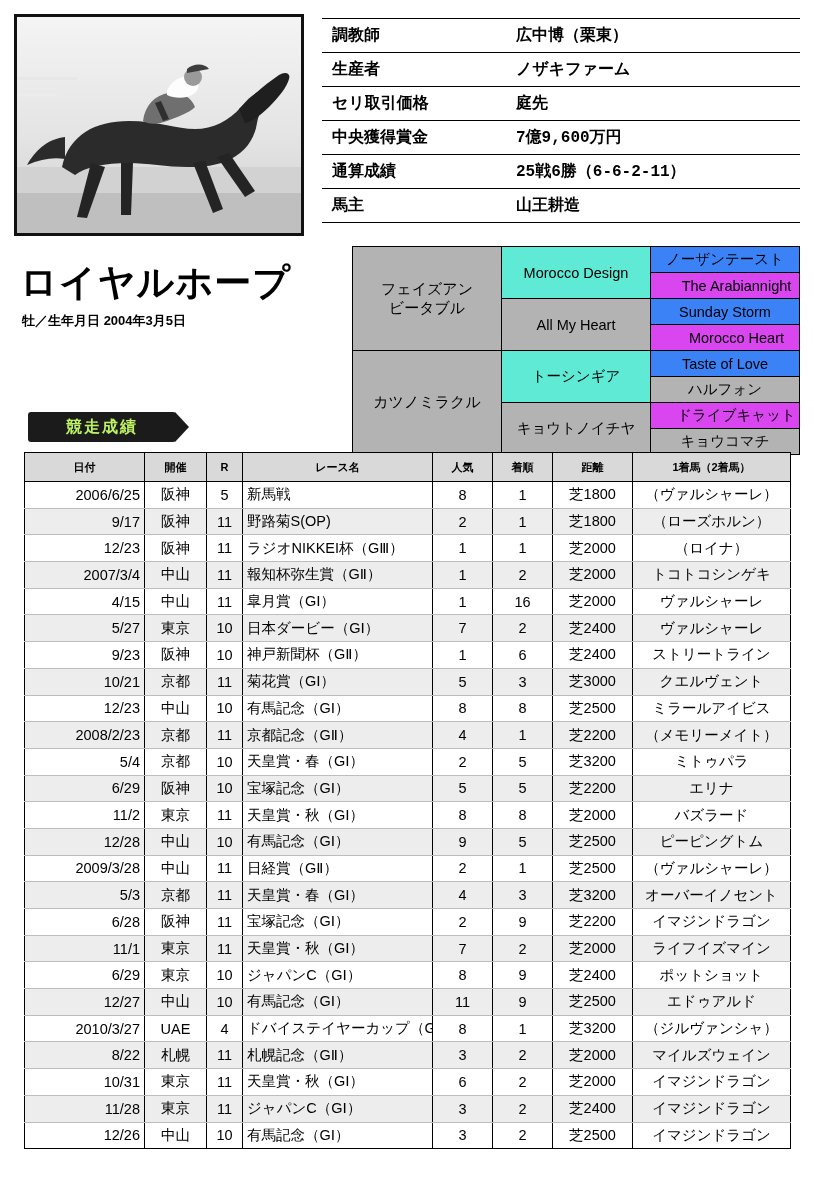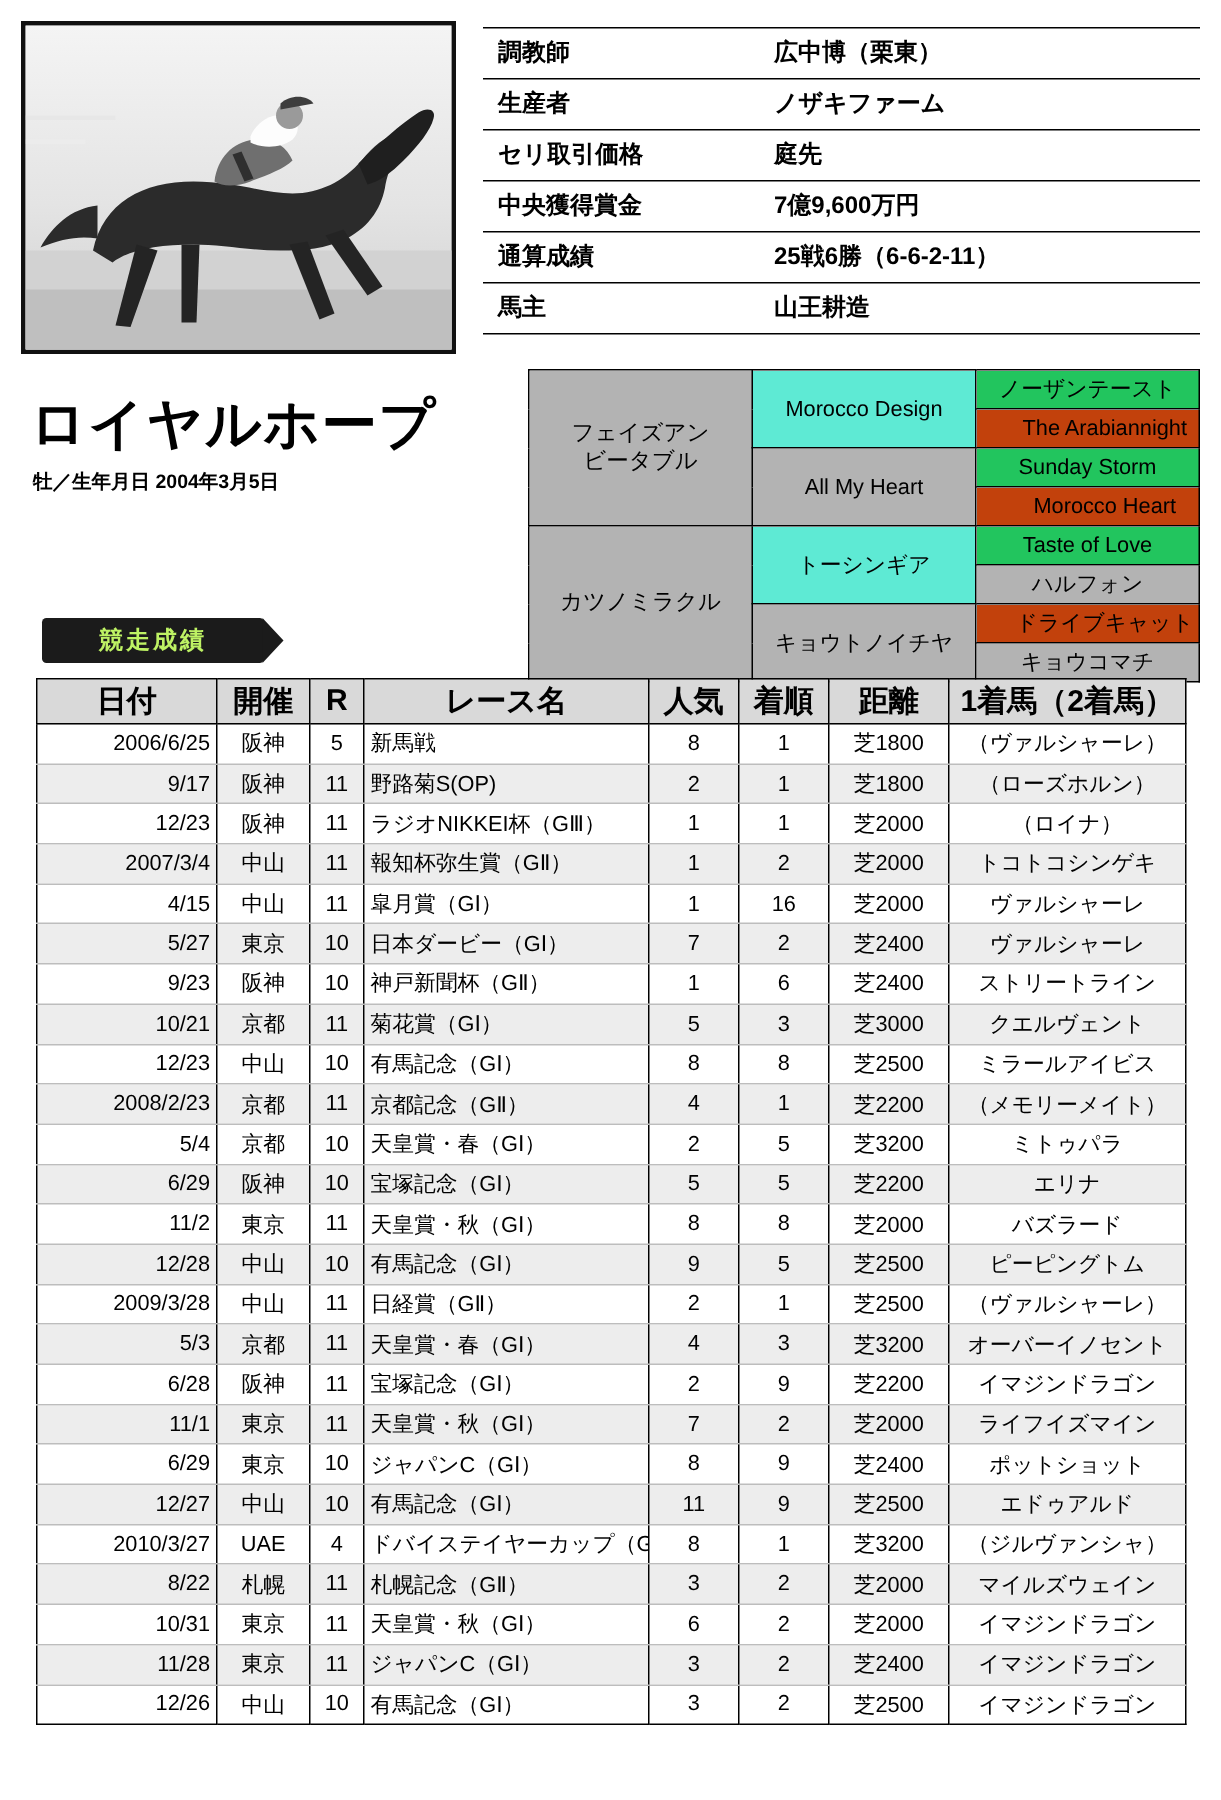--- a/index.html
+++ b/index.html
@@ -25,61 +25,61 @@
   .photo-frame svg{position:absolute;left:0;top:0;}
   .horse-name{
     font-size:37px;font-weight:bold;letter-spacing:1px;margin:22px 0 0 6px;
     font-family:"DejaVu Sans","Liberation Sans",sans-serif;
   }
   .horse-sub{font-size:13px;font-weight:bold;margin:4px 0 0 8px;}
   .horse-sub .bd{font-weight:bold;}
 
   
   .profile{flex:1;margin-left:12px;margin-top:4px;}
-  .profile table{border-collapse:collapse;width:100%;}
+  .profile table{border-collapse:collapse;width:100%;font-family:Liberation Mono, monospace;}
   .profile td{
     font-size:16px;padding:6px 2px 6px 0;border-bottom:1.5px solid #000;
     white-space:nowrap;
   }
   .profile tr:first-child td{border-top:1.5px solid #000;}
   .profile td.k{width:160px;padding-left:10px;font-weight:bold;}
   .profile td.v{padding-left:22px;font-weight:bold;}
 
   
   .ped-wrap{position:absolute;left:352px;top:246px;width:448px;}
   .ped{border-collapse:collapse;width:100%;table-layout:fixed;}
   .ped td{
     border:1px solid #000;text-align:center;font-size:14.5px;
     height:25px;padding:0 2px;white-space:nowrap;overflow:hidden;
   }
   .ped td.g1{background:#b3b3b3;font-size:15px;line-height:1.25;}
   .ped td.g2a{background:#5eead4;}
   .ped td.g2b{background:#b3b3b3;}
-  .ped td.g3a{background:#22c55e;}
-  .ped td.g3b{background:#c2410c;padding-left:25px;}
+  .ped td.g3a{background:#3b82f6;}
+  .ped td.g3b{background:#d946ef;padding-left:25px;}
   .ped td.g3c{background:#b3b3b3;}
 
   
   .flag{
     position:absolute;left:28px;top:412px;
     width:148px;height:30px;background:#1b1b1b;color:#bef264;
     font-size:16px;font-weight:bold;letter-spacing:2px;
     display:flex;align-items:center;justify-content:center;
     border-radius:3px 3px 3px 3px;
   }
   .flag:after{
     content:"";position:absolute;right:-13px;top:0;border-style:solid;
     border-width:15px 0 15px 14px;border-color:transparent transparent transparent #1b1b1b;
   }
 
   
   .res-wrap{position:absolute;left:24px;top:452px;width:766px;}
   table.res{border-collapse:collapse;width:100%;table-layout:fixed;}
   table.res th{
-    background:#d9d9d9;border:1px solid #000;font-size:20px;height:26px;
+    background:#d9d9d9;border:1px solid #000;font-size:11px;height:26px;
     font-weight:bold;
   }
   table.res td{
     border-left:1px solid #000;border-right:1px solid #000;
     border-bottom:1px solid #bdbdbd;
     font-size:14.5px;height:25.7px;padding:0 4px;white-space:nowrap;overflow:hidden;
   }
   table.res tr:last-child td{border-bottom:1px solid #000;}
   td.date{text-align:right;padding-right:10px;}
   td.place{text-align:center;}

